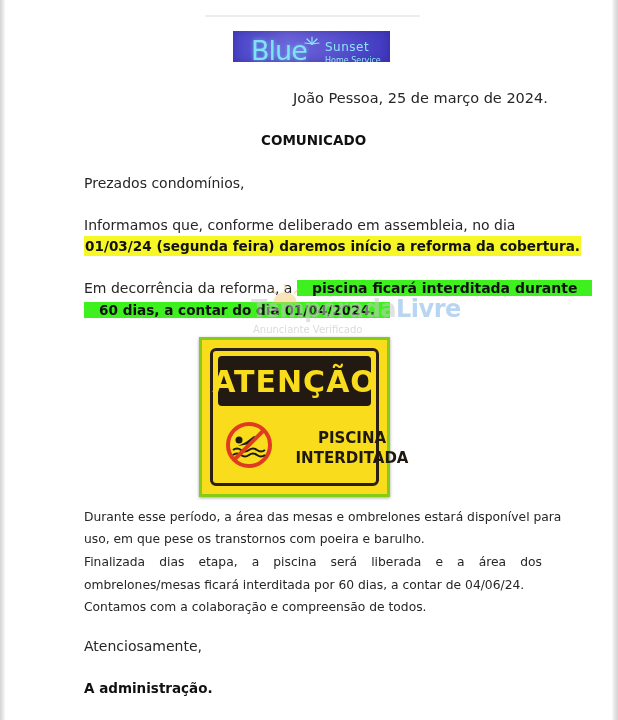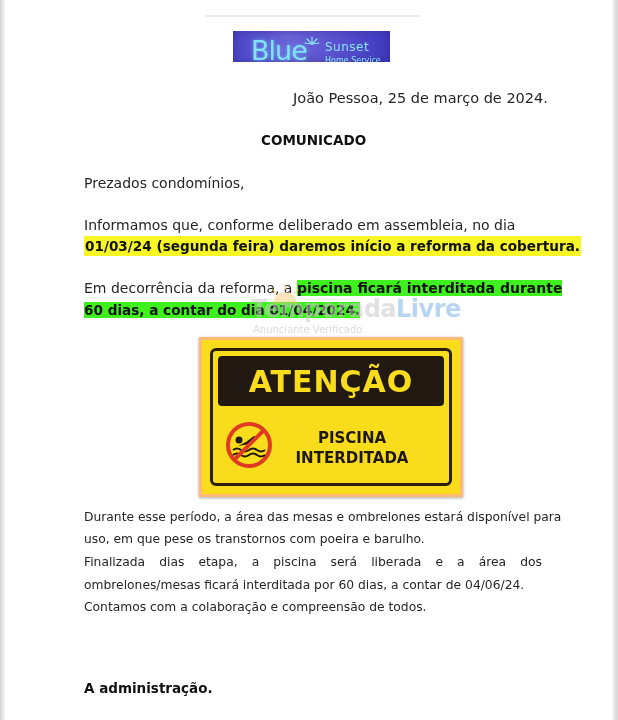--- a/index.html
+++ b/index.html
@@ -55,42 +55,42 @@
       position: absolute; font-size: 14px; line-height: 20px; white-space: nowrap;
       color: #262626;
     }
     .date { left: 293px; top: 88px; font-size: 14.5px; }
     .title { left: 261px; top: 130px; font-weight: bold; font-size: 13.5px; color: #111; }
     .greeting { left: 84px; top: 173px; font-size: 14px; }
     .p1a { left: 84px; top: 215px; font-size: 14px; }
     .p1b { left: 84px; top: 236px; font-size: 13.6px; font-weight: bold; color: #111;
       background: #f7f725; padding: 0 1px; }
     .p2a { left: 84px; top: 278px; font-size: 14px; }
-    .hl-green { background: #3ef01e; font-weight: bold; color: #111; padding: 0 0; }
+    .hl-green { background: #3ef01e; font-weight: bold; color: #111; padding: 0 15px; }
     .p2b { left: 84px; top: 300px; font-size: 13.6px; font-weight: bold; color: #111; }
     
     .wm {
       position: absolute; left: 213px; top: 290px; width: 200px; height: 50px;
       pointer-events: none; opacity: 0.55;
     }
     .wm-title {
       position: absolute; left: 10px; top: 5px; font-size: 24px; font-weight: bold;
       color: #c9c9c9; letter-spacing: -0.5px; white-space: nowrap; margin-left: 28px;
     }
     .wm-title .livre { color: #7fb6e6; }
     .wm-sub {
       position: absolute; left: 40px; top: 34px; font-size: 10px; color: #bdbdbd; white-space: nowrap;
     }
     .wm-sun {
       position: absolute; left: 55px; top: -6px; width: 34px; height: 22px;
     }
     
     .sign {
-      position: absolute; left: 199px; top: 337px; width: 264px; height: 160px;
-      background: #fdba74; box-shadow: 0 1px 3px rgba(0,0,0,0.35);
+      position: absolute; left: 199px; top: 337px; width: 191px; height: 160px;
+      background: #84cc16; box-shadow: 0 1px 3px rgba(0,0,0,0.35);
     }
     .sign-inner {
       position: absolute; left: 3px; top: 3px; right: 3px; bottom: 3px;
       background: #f9dd1c;
     }
     .sign-frame {
       position: absolute; left: 8px; top: 8px; right: 8px; bottom: 8px;
       border: 3px solid #2a1f12; border-radius: 6px;
     }
     .sign-header {
@@ -202,14 +202,15 @@
     <span>será</span>
     <span>liberada</span>
     <span>e</span>
     <span>a</span>
     <span>área</span>
     <span>dos</span>
   </div>
   <div class="text p3 p3d">ombrelones/mesas ficará interditada por 60 dias, a contar de 04/06/24.</div>
   <div class="text p3 p3e">Contamos com a colaboração e compreensão de todos.</div>
 
+  <div class="text closing">Atenciosamente,</div>
   <div class="text sig">A administração.</div>
 </div>
 
 </body></html>

